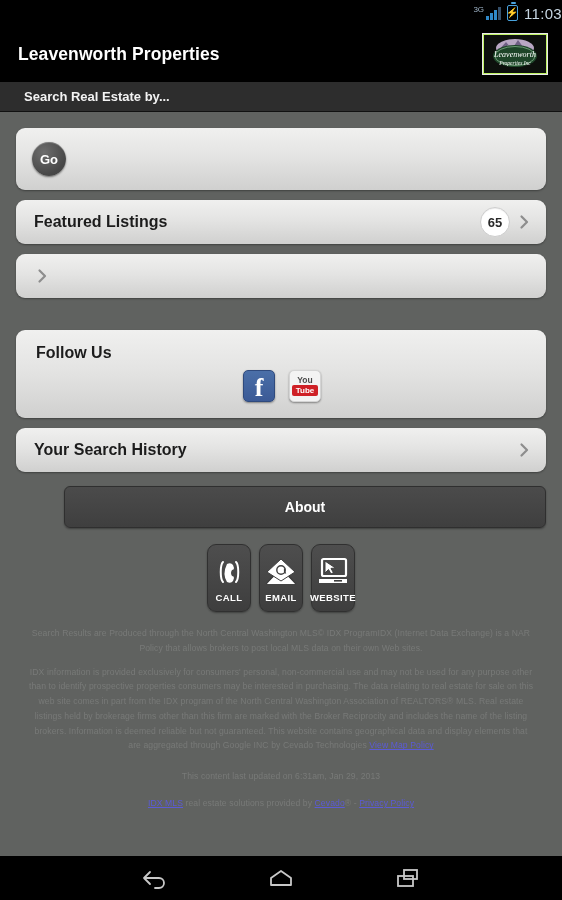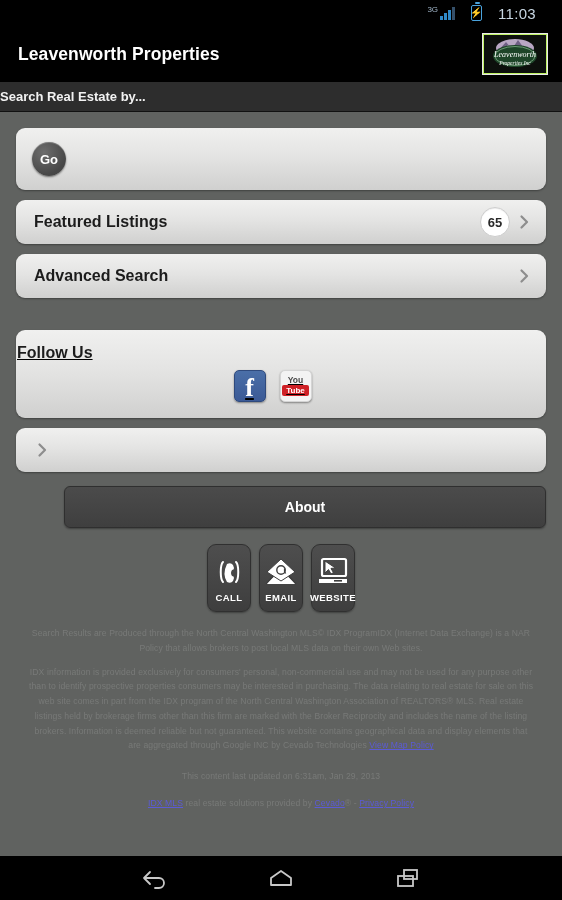--- a/index.html
+++ b/index.html
@@ -8,21 +8,21 @@
     background: #000;
     font-family: "Liberation Sans", sans-serif;
     overflow: hidden;
   }
   #app { position: relative; width: 562px; height: 900px; background: #606260; }
 
   
   .statusbar {
     height: 26px; background: #000; display: flex;
     align-items: center; justify-content: flex-end;
-    padding-right: 26px; gap: 16px;
+    padding-right: 0; gap: 6px;
   }
   .sb-3g { display: flex; align-items: flex-end; gap: 1px; position: relative; }
   .sb-3g .lbl { font-size: 8px; color: #9fb4c7; line-height: 1; position: relative; top: -6px; margin-right: 1px; }
   .bar { width: 3px; background: #2f89c8; }
   .bar.b1 { height: 4px; } .bar.b2 { height: 7px; }
   .bar.b3 { height: 10px; } .bar.b4 { height: 13px; background:#35506a; }
   .sb-batt {
     width: 11px; height: 16px; border: 1.5px solid #4aa3dd;
     border-radius: 2px; position: relative; display:flex;
     align-items:center; justify-content:center;
@@ -42,21 +42,21 @@
   .titlebar h1 { color:#fff; font-size:17.5px; font-weight:bold; letter-spacing:.1px; }
   .logo {
     width:66px; height:42px; background:#bef264;
     border:1px solid #e9e9e9; display:flex; align-items:center;
     justify-content:center; overflow:hidden;
   }
 
   
   .subheader {
     height: 30px; background:#2d2d2d; display:flex; align-items:center;
-    padding-left:0; border-bottom:1px solid #111;
+    padding-left:24px; border-bottom:1px solid #111;
   }
   .subheader span { color:#f2f2f2; font-size:13px; font-weight:bold; }
 
   
   .content { padding: 16px 16px 0 16px; }
 
   .card {
     border-radius: 9px;
     background: linear-gradient(to bottom, #f0f0ef 0%, #e4e4e3 45%, #d0d0cf 100%);
     box-shadow: 0 1px 2px rgba(0,0,0,.35);
@@ -88,21 +88,21 @@
   .card-row .label { flex:1; font-size:16px; font-weight:bold; color:#1c1c1c; }
   .badge {
     min-width:30px; height:30px; border-radius:50%; background:#fff;
     border:1px solid #cdcdcd; display:flex; align-items:center;
     justify-content:center; font-size:13px; font-weight:bold; color:#2a2a2a;
     margin-right:6px; box-shadow: inset 0 1px 1px rgba(0,0,0,.07);
   }
   .chev { width:16px; height:16px; display:block; }
 
   
-  .card-follow { padding: 14px 18px 16px 1px; text-decoration: underline; }
+  .card-follow { padding: 14px 18px 16px 20px; }
   .card-follow .label { font-size:16px; font-weight:bold; color:#1c1c1c; }
   .social-row { display:flex; justify-content:center; gap:14px; margin-top:8px; }
   .social { width:32px; height:32px; border-radius:5px; cursor:pointer;
             box-shadow:0 1px 2px rgba(0,0,0,.4); overflow:hidden; }
   .fb { background: linear-gradient(to bottom,#4a6fa8,#3b5a96); display:flex;
         align-items:flex-end; justify-content:center; border:1px solid #2f4a7d; }
   .fb span { color:#fff; font-size:26px; font-weight:bold; line-height:.95;
              font-family:"Liberation Serif", serif; }
   .yt { background:#f3f3f3; border:1px solid #d4d4d4; display:flex; flex-direction:column;
         align-items:center; justify-content:center; gap:1px; padding:3px; }
@@ -201,21 +201,20 @@
 
     <div class="card card-row">
       <span class="label">Featured Listings</span>
       <span class="badge">65</span>
       <svg class="chev" viewBox="0 0 16 16">
         <path d="M5.5 2.5 L11 8 L5.5 13.5" fill="none" stroke="#8d8d8d" stroke-width="2.2" stroke-linecap="round" stroke-linejoin="round"></path>
       </svg>
     </div>
 
     <div class="card card-row">
-      <span class="label">Advanced Search</span>
       <svg class="chev" viewBox="0 0 16 16">
         <path d="M5.5 2.5 L11 8 L5.5 13.5" fill="none" stroke="#8d8d8d" stroke-width="2.2" stroke-linecap="round" stroke-linejoin="round"></path>
       </svg>
     </div>
 
     <div class="spacer-lg"></div>
 
     <div class="card card-follow">
       <div class="label">Follow Us</div>
       <div class="social-row">
@@ -223,20 +222,21 @@
           <span>f</span>
         </div>
         <div class="social yt">
           <span class="y1">You</span>
           <span class="y2">Tube</span>
         </div>
       </div>
     </div>
 
     <div class="card card-row">
+      <span class="label">Your Search History</span>
       <svg class="chev" viewBox="0 0 16 16">
         <path d="M5.5 2.5 L11 8 L5.5 13.5" fill="none" stroke="#8d8d8d" stroke-width="2.2" stroke-linecap="round" stroke-linejoin="round"></path>
       </svg>
     </div>
 
     <div class="btn-row">
       <button class="dark-btn">About</button>
     </div>
 
     <div class="icon-row">

